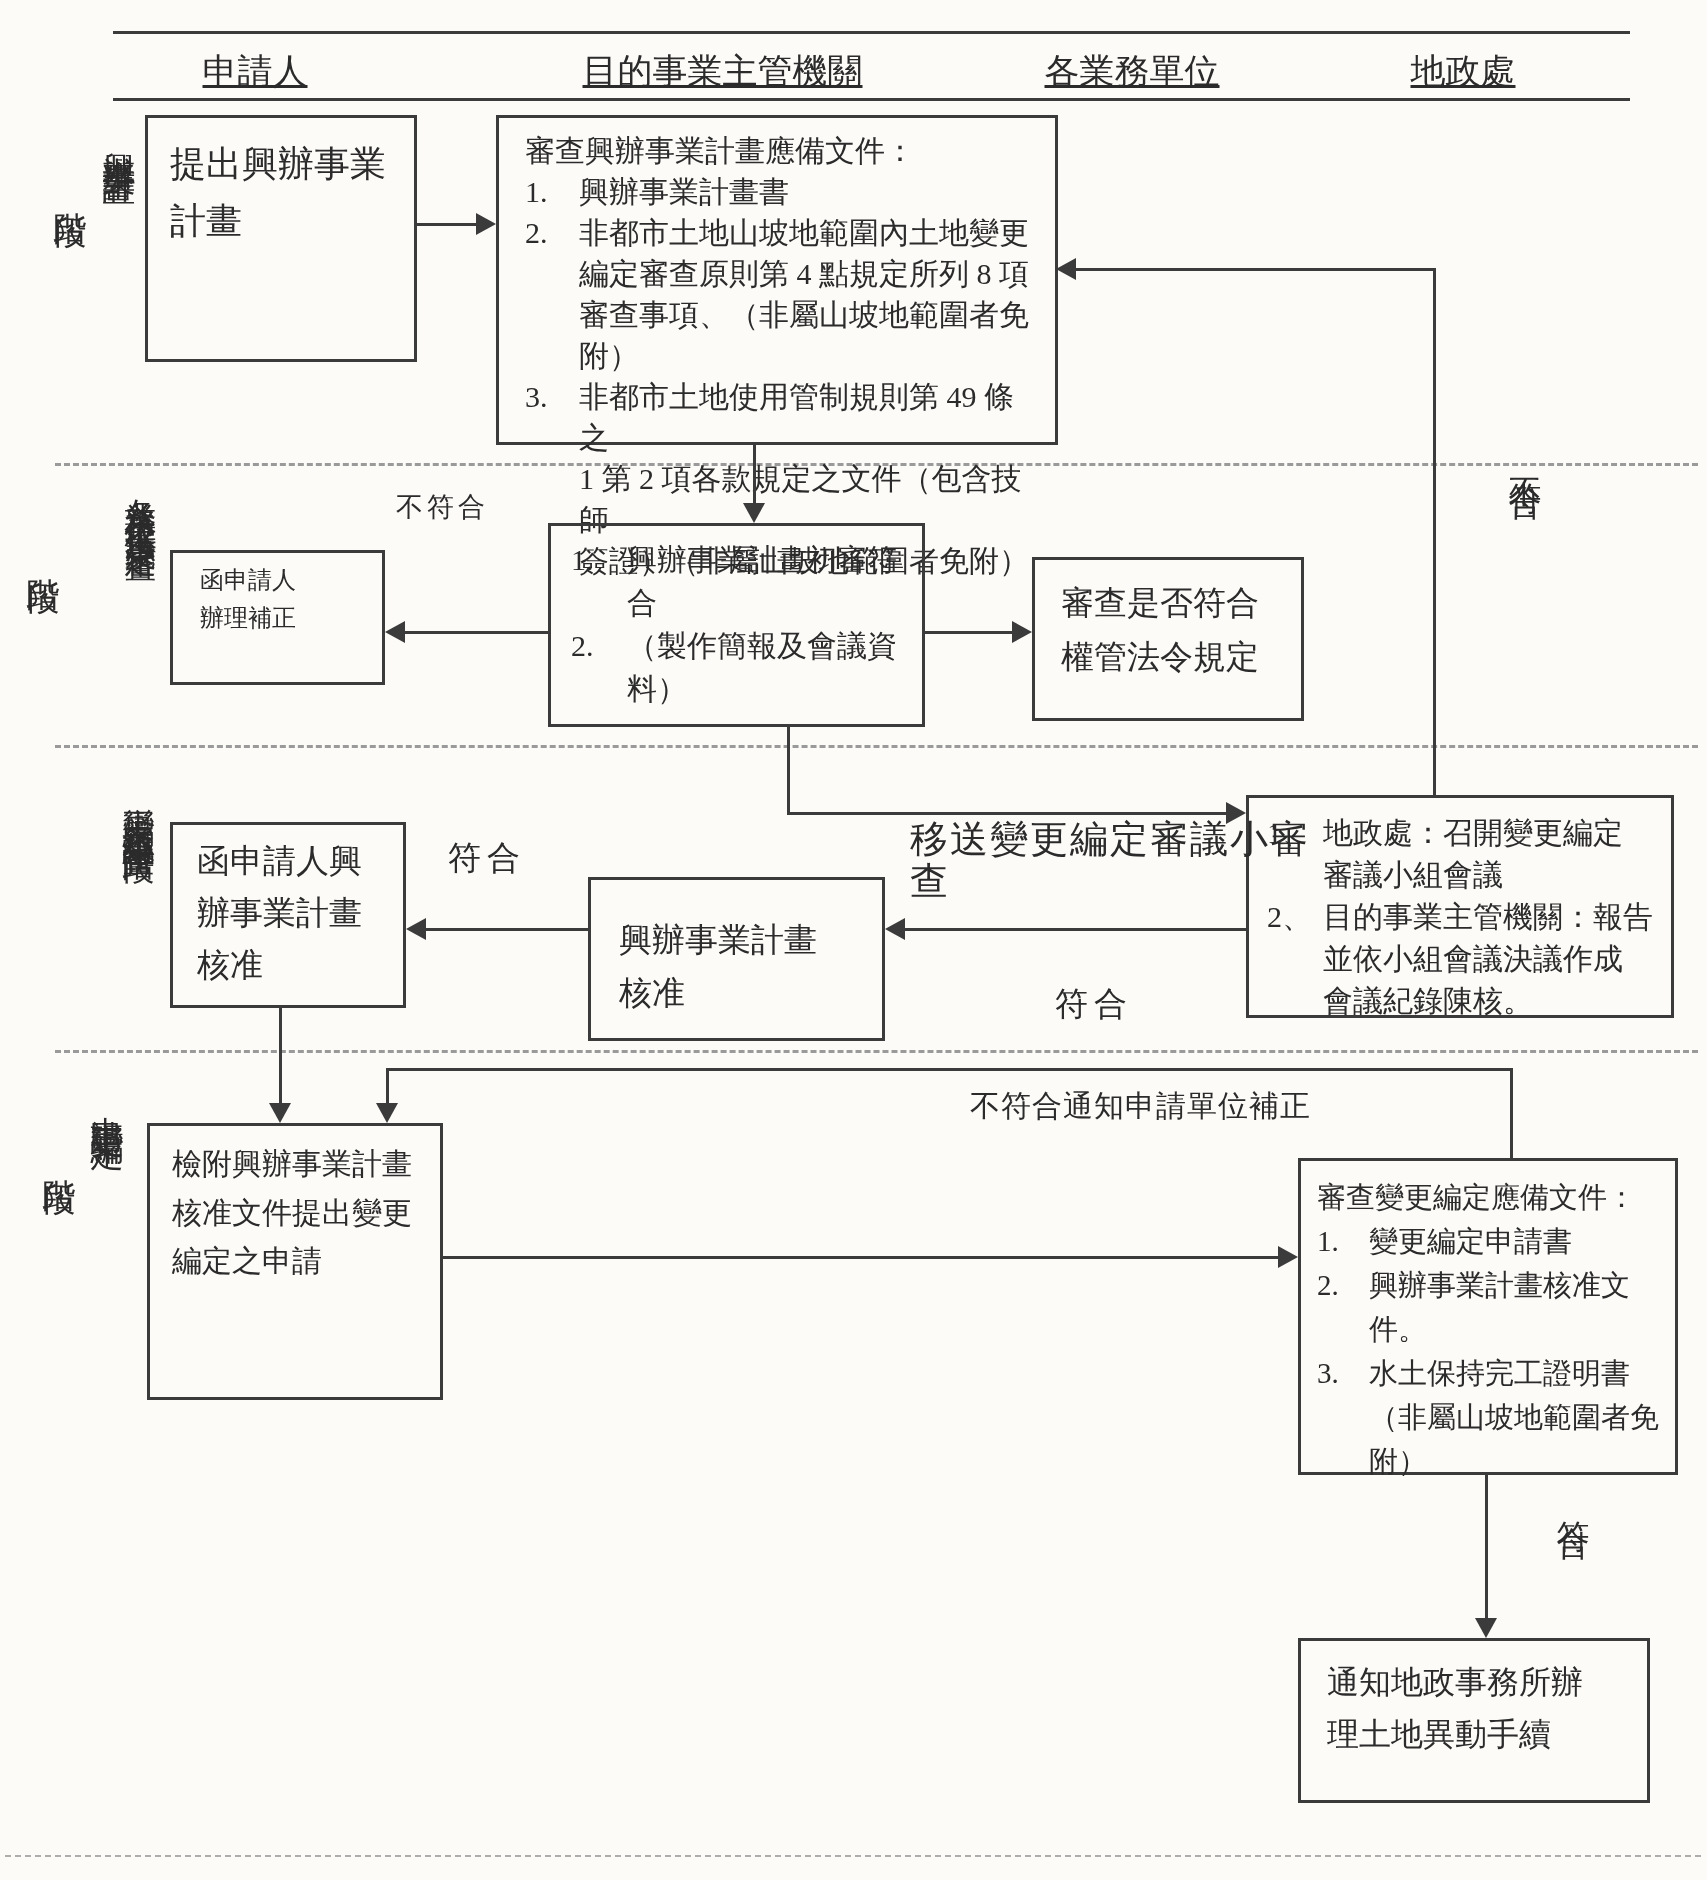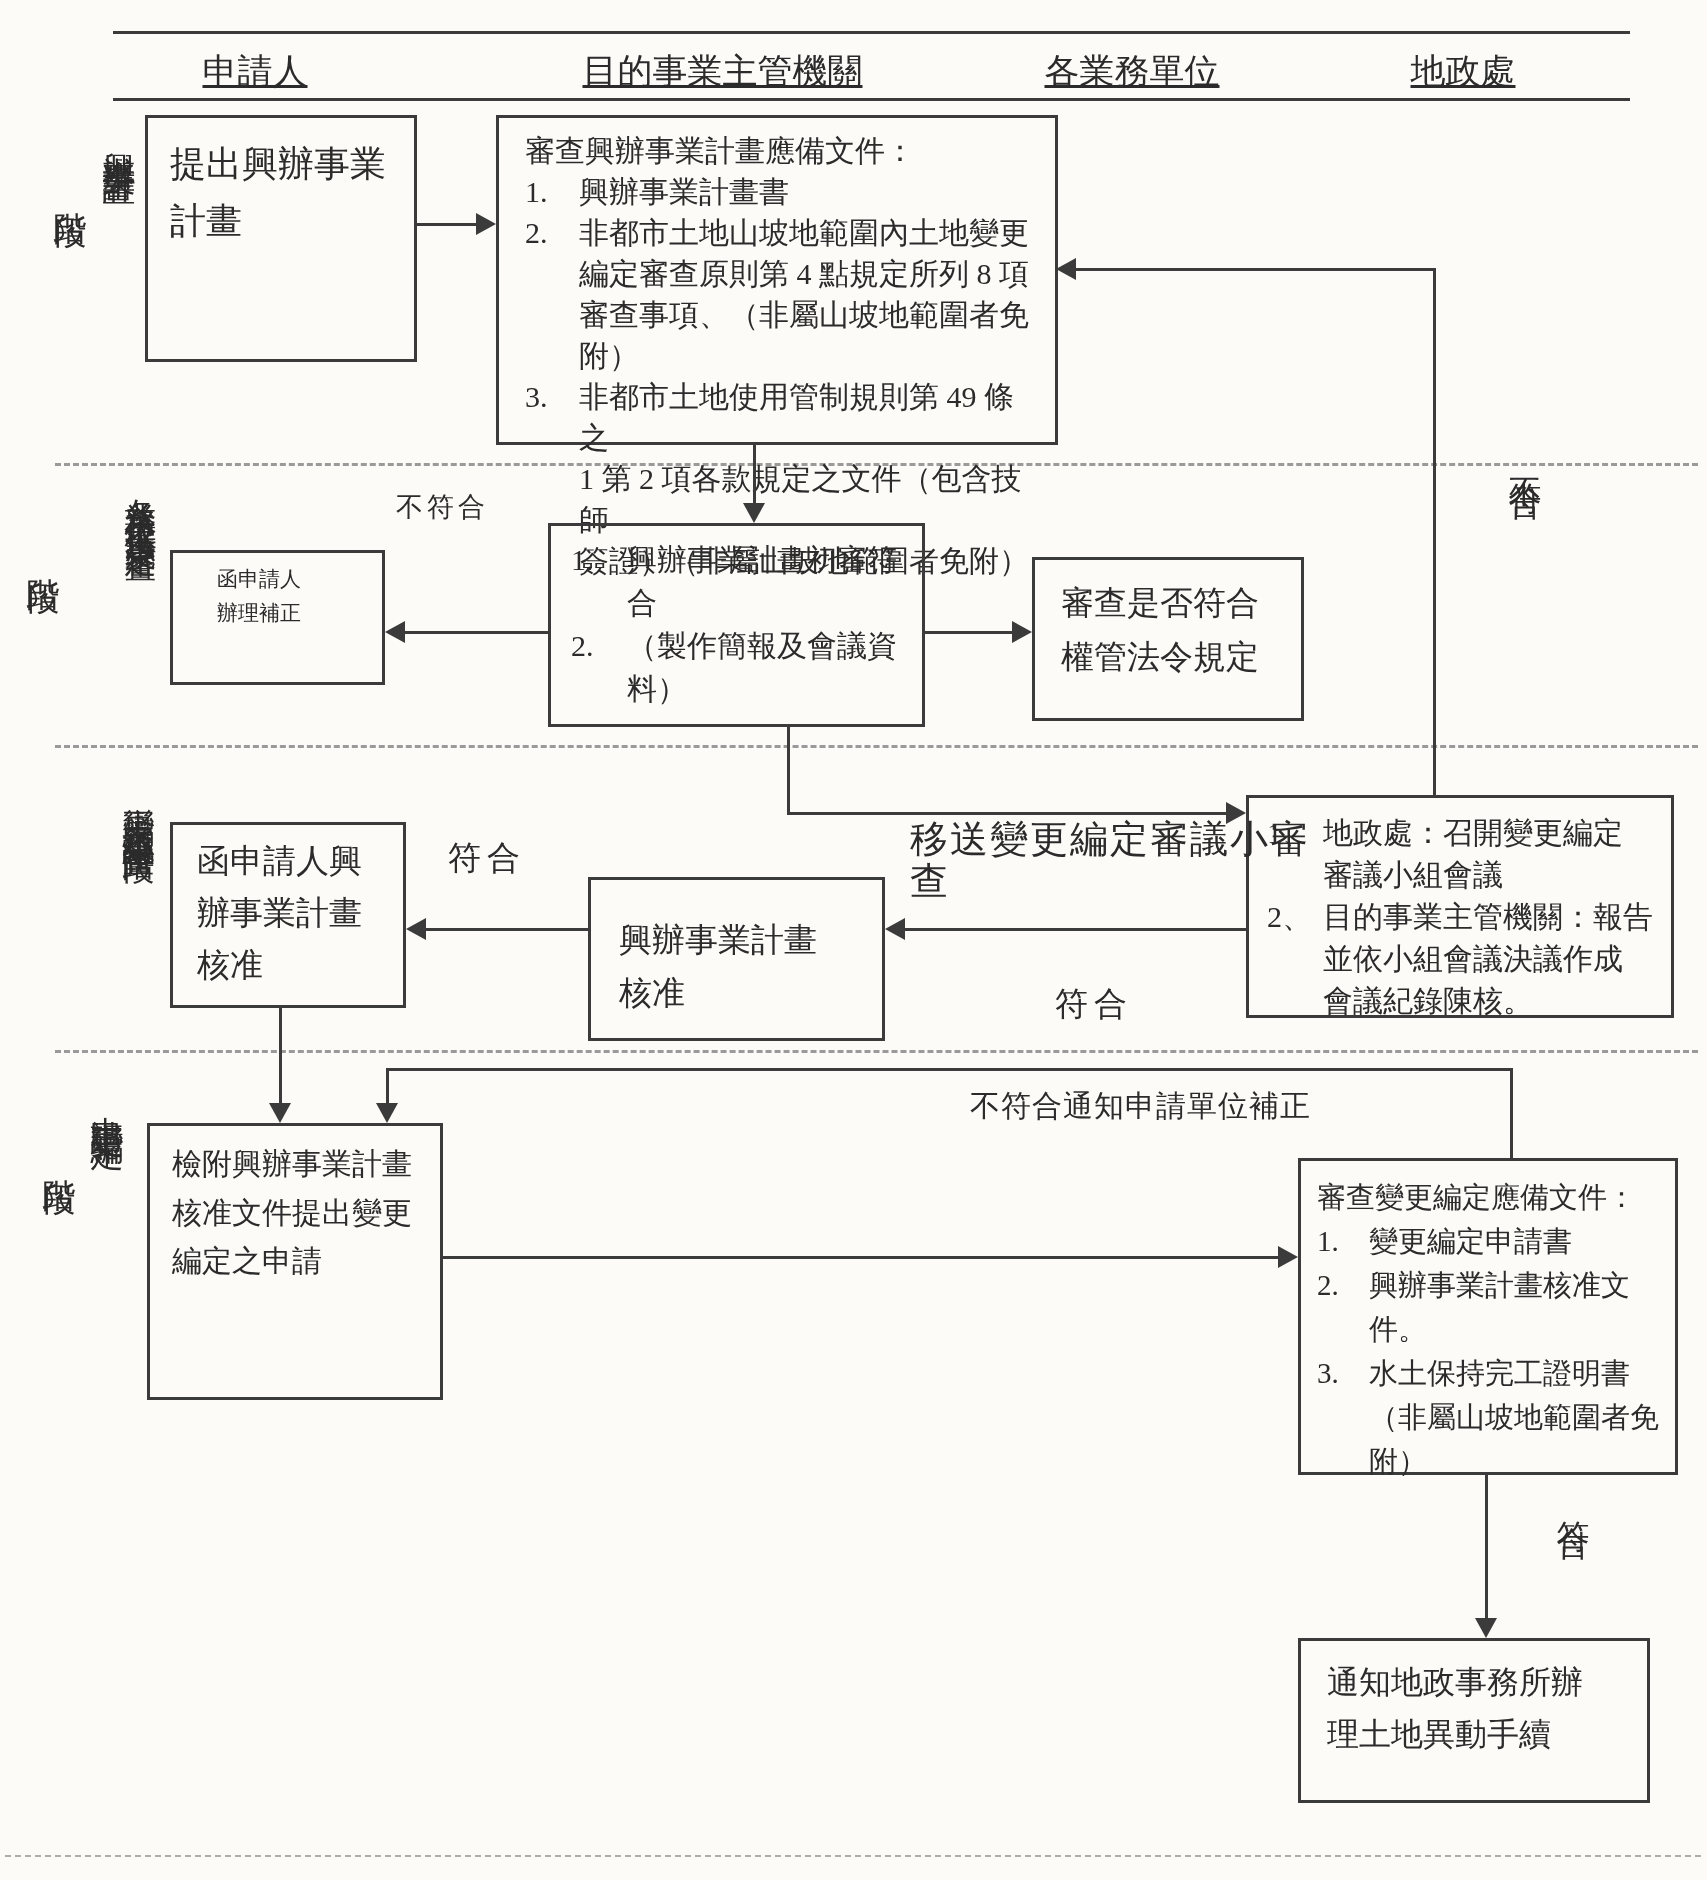--- a/index.html
+++ b/index.html
@@ -75,21 +75,21 @@
       <div class="row">
         <div class="no" style="width:54px;">3.</div>
         <div class="tx">非都市土地使用管制規則第 49 條之
 1 第 2 項各款規定之文件（包含技師
 簽證）（非屬山坡地範圍者免附）</div>
       </div>
     </div>
   </div>
 
   <div class="box" style="left:170px;top:550px;width:209px;height:129px;">
-    <div class="bt" style="padding:10px 0 0 44px;font-size:21px;line-height:1.6;">函申請人
+    <div class="bt" style="padding:10px 0 0 27px;font-size:24px;line-height:1.6;font-family:Liberation Mono, monospace;">函申請人
 辦理補正</div>
   </div>
 
   <div class="box" style="left:548px;top:523px;width:371px;height:198px;">
     <div style="padding:12px 8px 0 20px;font-size:30px;line-height:43px;">
       <div class="row">
         <div class="no" style="width:56px;">1.</div>
         <div class="tx">興辦事業計畫初審符
 合</div>
       </div>

